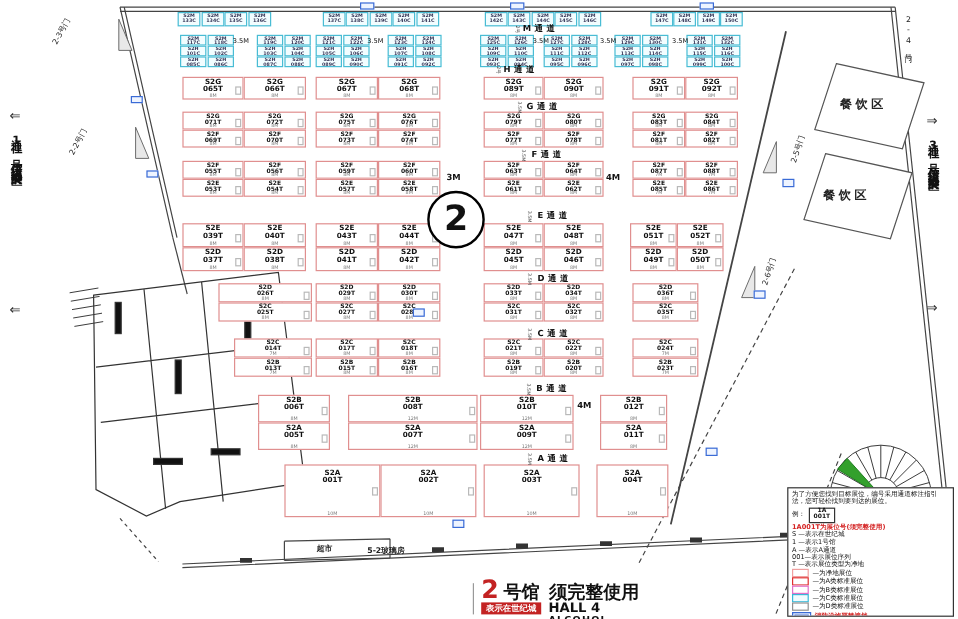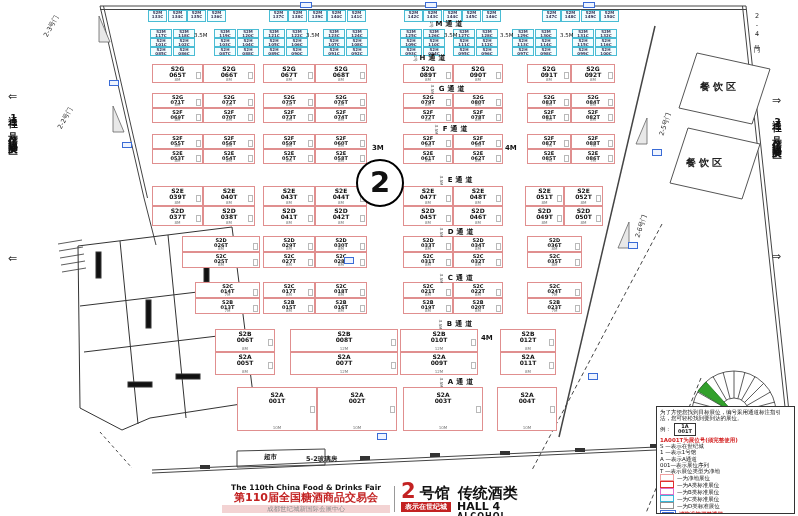--- a/index.html
+++ b/index.html
@@ -878,31 +878,26 @@
 
   <div class="badge2">2</div>
 
   <div class="arrow" style="left:8px;top:92px;">⇐</div>
   <div class="corridor" style="left:6px;top:108px;">通往1号馆传统酒类展区</div>
   <div class="arrow" style="left:8px;top:254px;">⇐</div>
   <div class="arrow" style="left:772px;top:96px;">⇒</div>
   <div class="corridor" style="left:770px;top:112px;">通往3号馆传统酒类展区</div>
   <div class="arrow" style="left:772px;top:252px;">⇒</div>
 
-  <div class="banner-left">
-    <div class="en">The 110th China Food &amp; Drinks Fair</div>
-    <div class="cn">第110届全国糖酒商品交易会</div>
-    <div class="venue">成都世纪城新国际会展中心</div>
-  </div>
   <div class="banner-div"></div>
   <div class="banner-right">
     <div class="hall-row">
       <span class="num">2</span>
       <span class="suf">号馆</span>
-      <span class="typ">传统酒类</span>
+      <span class="typ">须完整使用</span>
     </div>
     <div class="hall-sub">
       <span class="plan-tag">表示在世纪城</span>
       <span>
         <div class="hall-en">HALL 4</div>
         <div class="type-en">ALCOHOL</div>
       </span>
     </div>
   </div>
 

